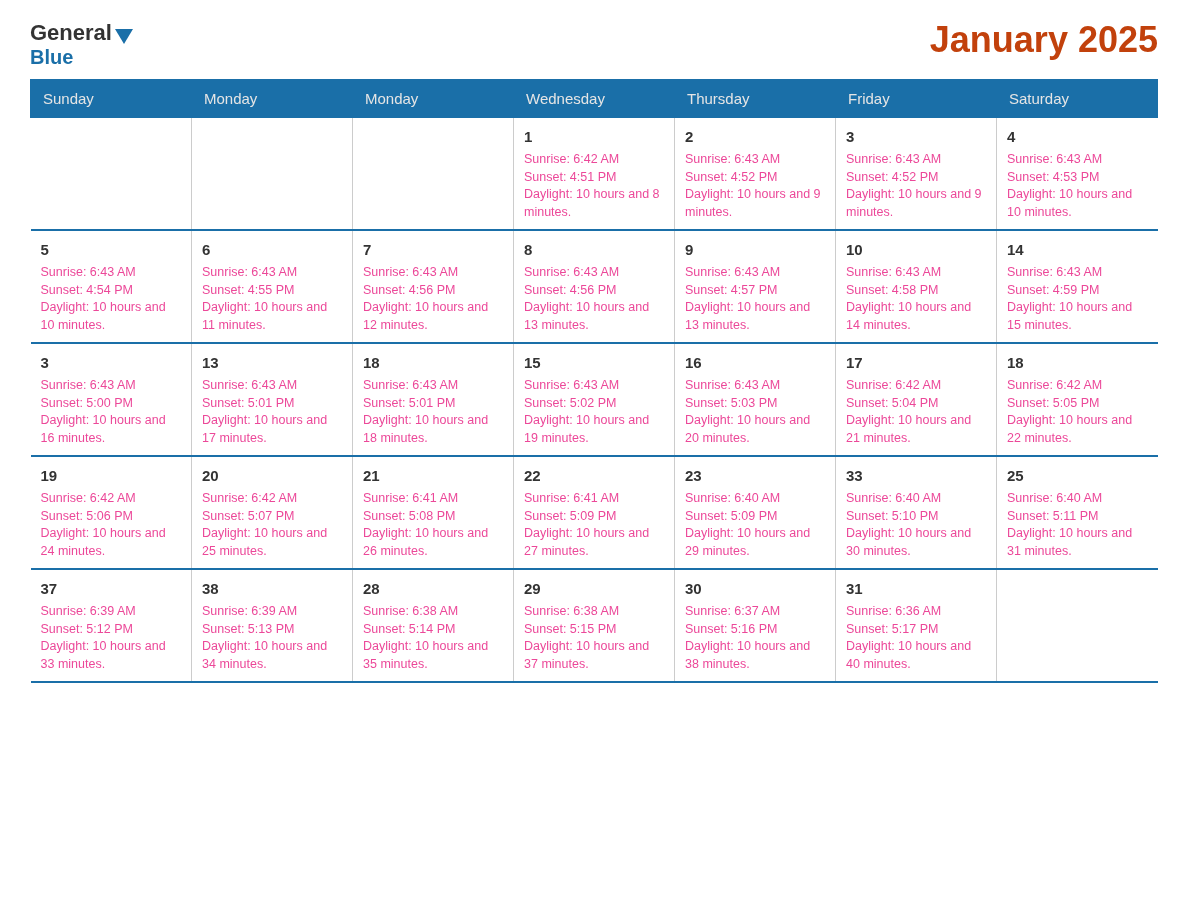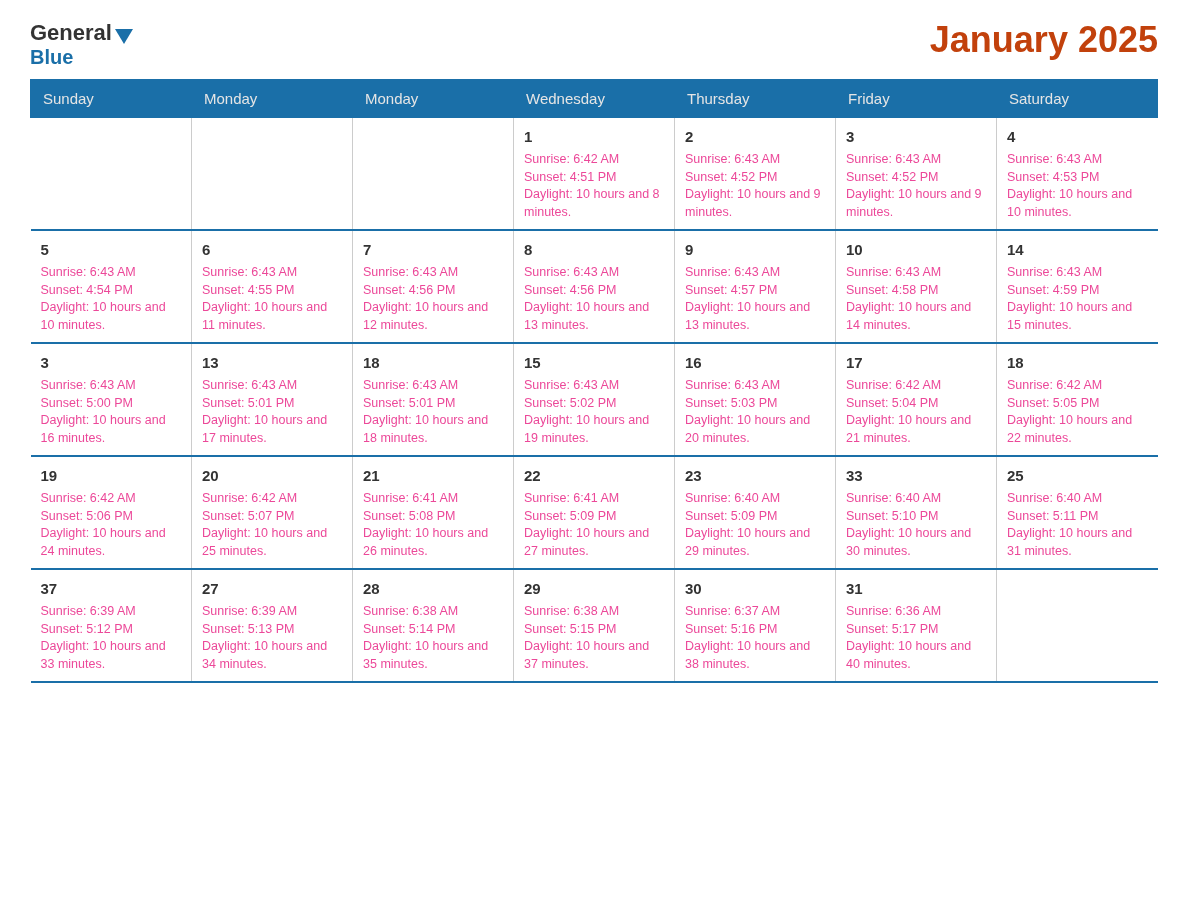--- a/index.html
+++ b/index.html
@@ -248,21 +248,21 @@
           <span class="day-number">25</span>
           <div class="day-info">Sunrise: 6:40 AM<br>Sunset: 5:11 PM<br>Daylight: 10 hours and 31 minutes.</div>
         </td>
       </tr>
       <tr>
         <td>
           <span class="day-number">37</span>
           <div class="day-info">Sunrise: 6:39 AM<br>Sunset: 5:12 PM<br>Daylight: 10 hours and 33 minutes.</div>
         </td>
         <td>
-          <span class="day-number">27</span>
+          <span class="day-number">38</span>
           <div class="day-info">Sunrise: 6:39 AM<br>Sunset: 5:13 PM<br>Daylight: 10 hours and 34 minutes.</div>
         </td>
         <td>
           <span class="day-number">28</span>
           <div class="day-info">Sunrise: 6:38 AM<br>Sunset: 5:14 PM<br>Daylight: 10 hours and 35 minutes.</div>
         </td>
         <td>
           <span class="day-number">29</span>
           <div class="day-info">Sunrise: 6:38 AM<br>Sunset: 5:15 PM<br>Daylight: 10 hours and 37 minutes.</div>
         </td>

